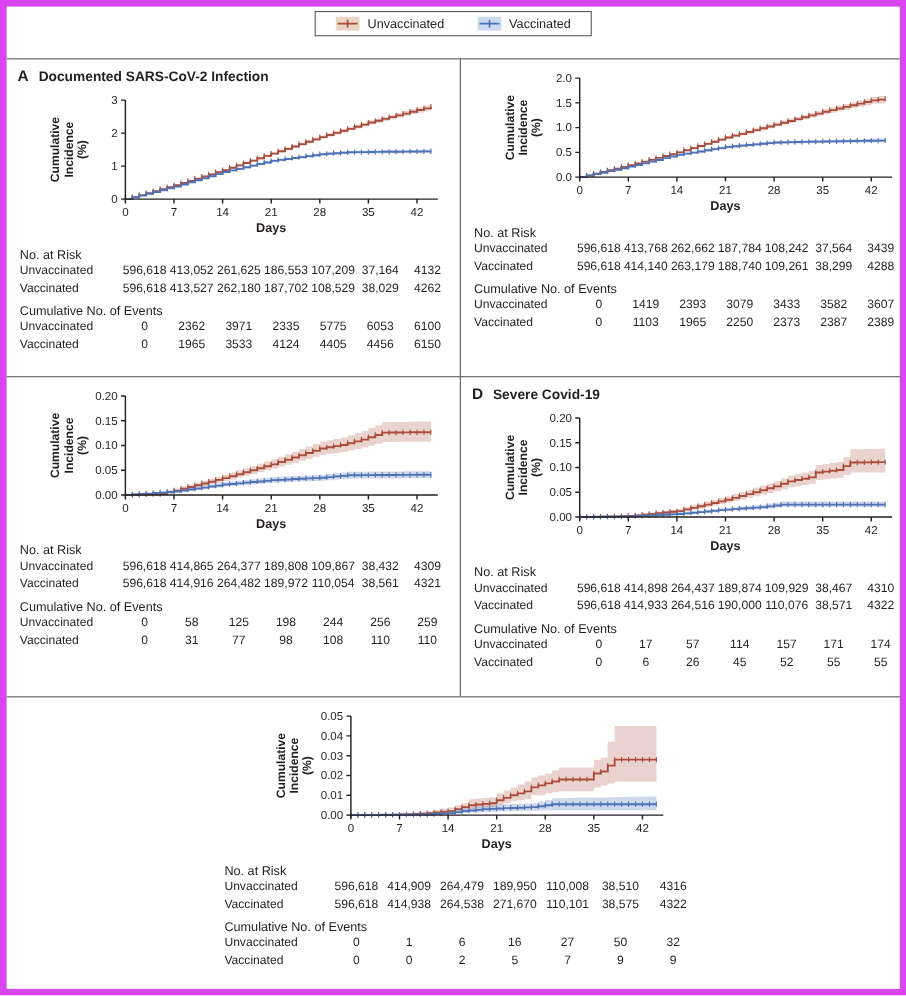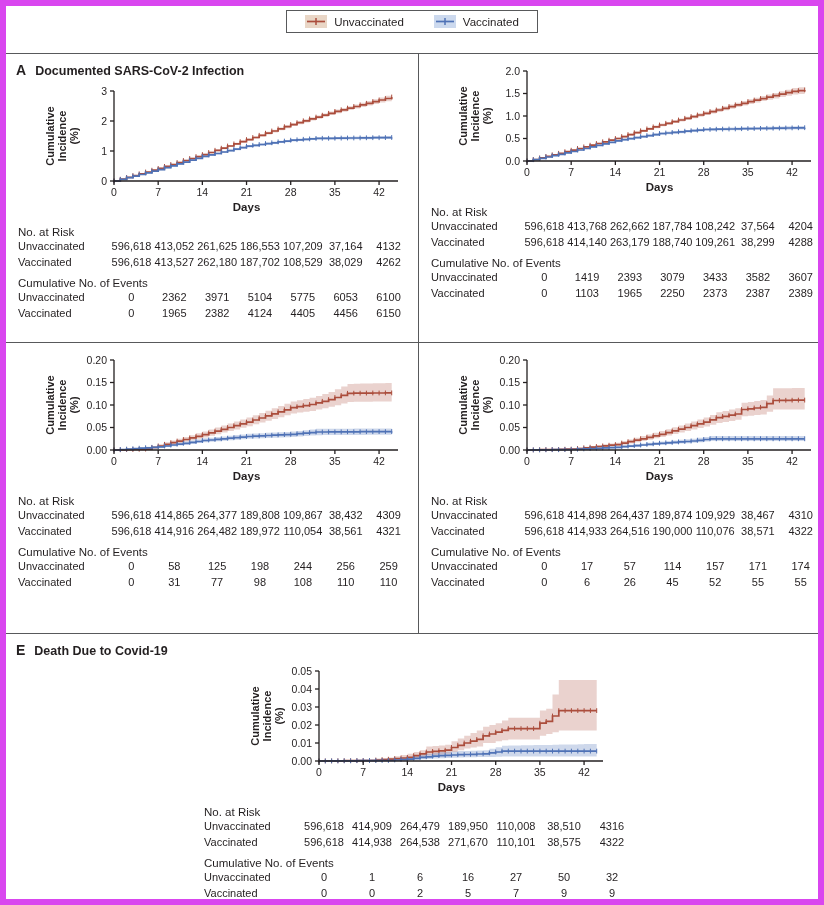--- a/index.html
+++ b/index.html
@@ -220,30 +220,30 @@
             <span class="cell">108,529</span>
             <span class="cell">38,029</span>
             <span class="cell">4262</span>
           </div>
         <div class="tbl-header">Cumulative No. of Events</div>
         <div class="num-row">
             <span class="row-label">Unvaccinated</span>
             <span class="cell">0</span>
             <span class="cell">2362</span>
             <span class="cell">3971</span>
-            <span class="cell">5104</span>
+            <span class="cell">2335</span>
             <span class="cell">5775</span>
             <span class="cell">6053</span>
             <span class="cell">6100</span>
           </div>
         <div class="num-row">
             <span class="row-label">Vaccinated</span>
             <span class="cell">0</span>
             <span class="cell">1965</span>
-            <span class="cell">2382</span>
+            <span class="cell">3533</span>
             <span class="cell">4124</span>
             <span class="cell">4405</span>
             <span class="cell">4456</span>
             <span class="cell">6150</span>
           </div>
       </div>
     </section>
 
     <section class="panel panel-right">
       <div class="chart">
@@ -383,21 +383,21 @@
       <div class="tables">
         <div class="tbl-header">No. at Risk</div>
         <div class="num-row">
             <span class="row-label">Unvaccinated</span>
             <span class="cell">596,618</span>
             <span class="cell">413,768</span>
             <span class="cell">262,662</span>
             <span class="cell">187,784</span>
             <span class="cell">108,242</span>
             <span class="cell">37,564</span>
-            <span class="cell">4204</span>
+            <span class="cell">3439</span>
           </div>
         <div class="num-row">
             <span class="row-label">Vaccinated</span>
             <span class="cell">596,618</span>
             <span class="cell">414,140</span>
             <span class="cell">263,179</span>
             <span class="cell">188,740</span>
             <span class="cell">109,261</span>
             <span class="cell">38,299</span>
             <span class="cell">4288</span>
@@ -601,20 +601,23 @@
             <span class="cell">77</span>
             <span class="cell">98</span>
             <span class="cell">108</span>
             <span class="cell">110</span>
             <span class="cell">110</span>
           </div>
       </div>
     </section>
 
     <section class="panel panel-right">
+      <div class="panel-header">
+        <span class="panel-letter">D</span><span class="panel-title">Severe Covid-19</span>
+      </div>
       <div class="chart">
           <svg width="398" height="138">
             <path d="M100.0,100.0L106.3,100.0L106.3,99.7L112.6,99.7L112.6,99.5L118.9,99.5L118.9,99.2L125.2,99.2L125.2,99.0L131.6,99.0L131.6,98.7L137.9,98.7L137.9,98.5L144.2,98.5L144.2,98.2L150.5,98.2L150.5,97.4L156.8,97.4L156.8,96.7L163.1,96.7L163.1,95.9L169.4,95.9L169.4,95.1L175.7,95.1L175.7,94.3L182.0,94.3L182.0,93.6L188.4,93.6L188.4,92.8L194.7,92.8L194.7,91.1L201.0,91.1L201.0,89.4L207.3,89.4L207.3,87.7L213.6,87.7L213.6,86.0L219.9,86.0L219.9,84.4L226.2,84.4L226.2,82.8L232.5,82.8L232.5,81.1L238.8,81.1L238.8,79.2L245.2,79.2L245.2,77.3L251.5,77.3L251.5,75.4L257.8,75.4L257.8,73.5L264.1,73.5L264.1,71.5L270.4,71.5L270.4,69.5L276.7,69.5L276.7,67.6L283.0,67.6L283.0,64.9L289.3,64.9L289.3,62.2L295.6,62.2L295.6,60.9L302.0,60.9L302.0,59.5L308.3,59.5L308.3,58.2L314.6,58.2L314.6,52.8L320.9,52.8L320.9,51.9L327.2,51.9L327.2,51.0L333.5,51.0L333.5,50.1L339.8,50.1L339.8,45.6L346.1,45.6L346.1,38.3L352.4,38.3L352.4,38.3L358.8,38.3L358.8,38.2L365.1,38.2L365.1,38.1L371.4,38.1L371.4,38.0L377.7,38.0L377.7,37.9L377.7,59.5L377.7,59.5L371.4,59.5L371.4,59.5L365.1,59.5L365.1,59.5L358.8,59.5L358.8,59.5L352.4,59.5L352.4,59.5L346.1,59.5L346.1,61.8L339.8,61.8L339.8,64.5L333.5,64.5L333.5,65.1L327.2,65.1L327.2,65.7L320.9,65.7L320.9,66.3L314.6,66.3L314.6,69.8L308.3,69.8L308.3,70.9L302.0,70.9L302.0,72.0L295.6,72.0L295.6,73.0L289.3,73.0L289.3,74.8L283.0,74.8L283.0,76.6L276.7,76.6L276.7,78.1L270.4,78.1L270.4,79.6L264.1,79.6L264.1,81.1L257.8,81.1L257.8,82.6L251.5,82.6L251.5,84.0L245.2,84.0L245.2,85.5L238.8,85.5L238.8,87.0L232.5,87.0L232.5,88.3L226.2,88.3L226.2,89.7L219.9,89.7L219.9,91.0L213.6,91.0L213.6,92.2L207.3,92.2L207.3,93.5L201.0,93.5L201.0,94.7L194.7,94.7L194.7,96.0L188.4,96.0L188.4,96.5L182.0,96.5L182.0,97.0L175.7,97.0L175.7,97.5L169.4,97.5L169.4,98.0L163.1,98.0L163.1,98.5L156.8,98.5L156.8,99.0L150.5,99.0L150.5,99.5L144.2,99.5L144.2,99.6L137.9,99.6L137.9,99.7L131.6,99.7L131.6,99.7L125.2,99.7L125.2,99.8L118.9,99.8L118.9,99.9L112.6,99.9L112.6,99.9L106.3,99.9L106.3,100.0L100.0,100.0Z" fill="rgba(171,77,60,0.25)" stroke="none"></path>
             <path d="M100.0,100.0L106.3,100.0L106.3,99.9L112.6,99.9L112.6,99.7L118.9,99.7L118.9,99.6L125.2,99.6L125.2,99.5L131.6,99.5L131.6,99.4L137.9,99.4L137.9,99.2L144.2,99.2L144.2,99.1L150.5,99.1L150.5,98.7L156.8,98.7L156.8,98.2L163.1,98.2L163.1,97.8L169.4,97.8L169.4,97.3L175.7,97.3L175.7,96.8L182.0,96.8L182.0,96.4L188.4,96.4L188.4,96.0L194.7,96.0L194.7,95.3L201.0,95.3L201.0,94.7L207.3,94.7L207.3,94.0L213.6,94.0L213.6,93.4L219.9,93.4L219.9,92.7L226.2,92.7L226.2,92.1L232.5,92.1L232.5,91.5L238.8,91.5L238.8,90.9L245.2,90.9L245.2,90.4L251.5,90.4L251.5,89.8L257.8,89.8L257.8,89.3L264.1,89.3L264.1,88.8L270.4,88.8L270.4,87.8L276.7,87.8L276.7,87.0L283.0,87.0L283.0,86.0L289.3,86.0L289.3,86.0L295.6,86.0L295.6,86.0L302.0,86.0L302.0,86.0L308.3,86.0L308.3,86.0L314.6,86.0L314.6,86.0L320.9,86.0L320.9,86.0L327.2,86.0L327.2,86.0L333.5,86.0L333.5,86.0L339.8,86.0L339.8,86.0L346.1,86.0L346.1,86.0L352.4,86.0L352.4,86.0L358.8,86.0L358.8,86.0L365.1,86.0L365.1,86.0L371.4,86.0L371.4,86.0L377.7,86.0L377.7,86.0L377.7,91.0L377.7,91.0L371.4,91.0L371.4,91.0L365.1,91.0L365.1,91.0L358.8,91.0L358.8,91.0L352.4,91.0L352.4,91.0L346.1,91.0L346.1,91.0L339.8,91.0L339.8,91.0L333.5,91.0L333.5,91.0L327.2,91.0L327.2,91.0L320.9,91.0L320.9,91.0L314.6,91.0L314.6,91.0L308.3,91.0L308.3,91.0L302.0,91.0L302.0,91.0L295.6,91.0L295.6,91.0L289.3,91.0L289.3,91.0L283.0,91.0L283.0,91.6L276.7,91.6L276.7,92.2L270.4,92.2L270.4,92.8L264.1,92.8L264.1,93.2L257.8,93.2L257.8,93.5L251.5,93.5L251.5,93.9L245.2,93.9L245.2,94.2L238.8,94.2L238.8,94.6L232.5,94.6L232.5,95.1L226.2,95.1L226.2,95.6L219.9,95.6L219.9,96.1L213.6,96.1L213.6,96.7L207.3,96.7L207.3,97.2L201.0,97.2L201.0,97.7L194.7,97.7L194.7,98.2L188.4,98.2L188.4,98.4L182.0,98.4L182.0,98.7L175.7,98.7L175.7,98.9L169.4,98.9L169.4,99.1L163.1,99.1L163.1,99.3L156.8,99.3L156.8,99.5L150.5,99.5L150.5,99.8L144.2,99.8L144.2,99.8L137.9,99.8L137.9,99.8L131.6,99.8L131.6,99.9L125.2,99.9L125.2,99.9L118.9,99.9L118.9,99.9L112.6,99.9L112.6,100.0L106.3,100.0L106.3,100.0L100.0,100.0Z" fill="rgba(79,114,182,0.28)" stroke="none"></path>
             <path d="M100.0,100.0L106.3,100.0L106.3,99.9L112.6,99.9L112.6,99.7L118.9,99.7L118.9,99.6L125.2,99.6L125.2,99.5L131.6,99.5L131.6,99.4L137.9,99.4L137.9,99.2L144.2,99.2L144.2,99.1L150.5,99.1L150.5,98.5L156.8,98.5L156.8,97.8L163.1,97.8L163.1,97.2L169.4,97.2L169.4,96.5L175.7,96.5L175.7,95.9L182.0,95.9L182.0,95.2L188.4,95.2L188.4,94.6L194.7,94.6L194.7,93.1L201.0,93.1L201.0,91.7L207.3,91.7L207.3,90.2L213.6,90.2L213.6,88.8L219.9,88.8L219.9,87.3L226.2,87.3L226.2,85.8L232.5,85.8L232.5,84.3L238.8,84.3L238.8,82.6L245.2,82.6L245.2,80.9L251.5,80.9L251.5,79.2L257.8,79.2L257.8,77.5L264.1,77.5L264.1,75.7L270.4,75.7L270.4,73.9L276.7,73.9L276.7,72.1L283.0,72.1L283.0,69.8L289.3,69.8L289.3,67.6L295.6,67.6L295.6,66.4L302.0,66.4L302.0,65.2L308.3,65.2L308.3,64.0L314.6,64.0L314.6,59.5L320.9,59.5L320.9,58.8L327.2,58.8L327.2,58.0L333.5,58.0L333.5,57.3L339.8,57.3L339.8,53.7L346.1,53.7L346.1,50.5L352.4,50.5L352.4,50.4L358.8,50.4L358.8,50.3L365.1,50.3L365.1,50.2L371.4,50.2L371.4,50.1L377.7,50.1L377.7,50.1" fill="none" stroke="#ab4d3c" stroke-width="1.7"></path>
             <g stroke="#ab4d3c" stroke-width="1">
               <line x1="100.0" y1="97.6" x2="100.0" y2="102.4"></line>
               <line x1="106.3" y1="97.5" x2="106.3" y2="102.3"></line>
               <line x1="112.6" y1="97.3" x2="112.6" y2="102.1"></line>
               <line x1="118.9" y1="97.2" x2="118.9" y2="102.0"></line>
@@ -782,23 +785,20 @@
             <span class="cell">26</span>
             <span class="cell">45</span>
             <span class="cell">52</span>
             <span class="cell">55</span>
             <span class="cell">55</span>
           </div>
       </div>
     </section>
 
     <section class="panel panel-e">
-      <div class="panel-header">
-        <span class="panel-letter">E</span><span class="panel-title">Death Due to Covid-19</span>
-      </div>
       <div class="e-content">
         <div class="chart">
             <svg width="398" height="138">
               <path d="M100.0,100.0L106.3,100.0L106.3,99.8L112.6,99.8L112.6,99.5L118.9,99.5L118.9,99.3L125.2,99.3L125.2,99.1L131.6,99.1L131.6,98.9L137.9,98.9L137.9,98.7L144.2,98.7L144.2,98.4L150.5,98.4L150.5,98.2L156.8,98.2L156.8,97.6L163.1,97.6L163.1,97.0L169.4,97.0L169.4,96.4L175.7,96.4L175.7,95.2L182.0,95.2L182.0,94.0L188.4,94.0L188.4,92.8L194.7,92.8L194.7,91.0L201.0,91.0L201.0,89.2L207.3,89.2L207.3,85.6L213.6,85.6L213.6,85.0L219.9,85.0L219.9,84.4L226.2,84.4L226.2,83.8L232.5,83.8L232.5,80.2L238.8,80.2L238.8,77.5L245.2,77.5L245.2,74.8L251.5,74.8L251.5,72.1L257.8,72.1L257.8,69.4L264.1,69.4L264.1,65.8L270.4,65.8L270.4,64.0L276.7,64.0L276.7,62.2L283.0,62.2L283.0,59.5L289.3,59.5L289.3,56.8L295.6,56.8L295.6,56.8L302.0,56.8L302.0,56.8L308.3,56.8L308.3,56.8L314.6,56.8L314.6,56.8L320.9,56.8L320.9,49.6L327.2,49.6L327.2,47.8L333.5,47.8L333.5,33.4L339.8,33.4L339.8,19.0L346.1,19.0L346.1,19.0L352.4,19.0L352.4,19.0L358.8,19.0L358.8,19.0L365.1,19.0L365.1,19.0L371.4,19.0L371.4,19.0L377.7,19.0L377.7,19.0L377.7,69.4L377.7,69.4L371.4,69.4L371.4,69.4L365.1,69.4L365.1,69.4L358.8,69.4L358.8,69.4L352.4,69.4L352.4,69.4L346.1,69.4L346.1,69.4L339.8,69.4L339.8,71.2L333.5,71.2L333.5,73.0L327.2,73.0L327.2,74.8L320.9,74.8L320.9,78.4L314.6,78.4L314.6,78.4L308.3,78.4L308.3,78.4L302.0,78.4L302.0,78.4L295.6,78.4L295.6,78.4L289.3,78.4L289.3,79.3L283.0,79.3L283.0,80.2L276.7,80.2L276.7,82.0L270.4,82.0L270.4,82.0L264.1,82.0L264.1,85.6L257.8,85.6L257.8,86.5L251.5,86.5L251.5,87.4L245.2,87.4L245.2,89.2L238.8,89.2L238.8,91.0L232.5,91.0L232.5,92.8L226.2,92.8L226.2,93.4L219.9,93.4L219.9,94.0L213.6,94.0L213.6,94.6L207.3,94.6L207.3,96.4L201.0,96.4L201.0,97.3L194.7,97.3L194.7,98.2L188.4,98.2L188.4,98.6L182.0,98.6L182.0,98.9L175.7,98.9L175.7,99.3L169.4,99.3L169.4,99.5L163.1,99.5L163.1,99.6L156.8,99.6L156.8,99.8L150.5,99.8L150.5,99.8L144.2,99.8L144.2,99.9L137.9,99.9L137.9,99.9L131.6,99.9L131.6,99.9L125.2,99.9L125.2,99.9L118.9,99.9L118.9,100.0L112.6,100.0L112.6,100.0L106.3,100.0L106.3,100.0L100.0,100.0Z" fill="rgba(171,77,60,0.25)" stroke="none"></path>
               <path d="M100.0,100.0L106.3,100.0L106.3,99.8L112.6,99.8L112.6,99.7L118.9,99.7L118.9,99.5L125.2,99.5L125.2,99.3L131.6,99.3L131.6,99.2L137.9,99.2L137.9,99.0L144.2,99.0L144.2,98.9L150.5,98.9L150.5,98.7L156.8,98.7L156.8,98.5L163.1,98.5L163.1,98.4L169.4,98.4L169.4,98.2L175.7,98.2L175.7,97.6L182.0,97.6L182.0,97.0L188.4,97.0L188.4,96.4L194.7,96.4L194.7,95.0L201.0,95.0L201.0,93.7L207.3,93.7L207.3,92.8L213.6,92.8L213.6,91.9L219.9,91.9L219.9,91.0L226.2,91.0L226.2,90.7L232.5,90.7L232.5,90.4L238.8,90.4L238.8,90.1L245.2,90.1L245.2,89.9L251.5,89.9L251.5,89.7L257.8,89.7L257.8,89.4L264.1,89.4L264.1,89.2L270.4,89.2L270.4,87.7L276.7,87.7L276.7,86.2L283.0,86.2L283.0,84.7L289.3,84.7L289.3,84.6L295.6,84.6L295.6,84.5L302.0,84.5L302.0,84.3L308.3,84.3L308.3,84.2L314.6,84.2L314.6,84.1L320.9,84.1L320.9,84.0L327.2,84.0L327.2,83.9L333.5,83.9L333.5,83.7L339.8,83.7L339.8,83.6L346.1,83.6L346.1,83.5L352.4,83.5L352.4,83.4L358.8,83.4L358.8,83.3L365.1,83.3L365.1,83.1L371.4,83.1L371.4,83.0L377.7,83.0L377.7,82.9L377.7,95.5L377.7,95.5L371.4,95.5L371.4,95.5L365.1,95.5L365.1,95.5L358.8,95.5L358.8,95.5L352.4,95.5L352.4,95.5L346.1,95.5L346.1,95.5L339.8,95.5L339.8,95.5L333.5,95.5L333.5,95.5L327.2,95.5L327.2,95.5L320.9,95.5L320.9,95.5L314.6,95.5L314.6,95.5L308.3,95.5L308.3,95.5L302.0,95.5L302.0,95.5L295.6,95.5L295.6,95.5L289.3,95.5L289.3,95.5L283.0,95.5L283.0,95.7L276.7,95.7L276.7,95.9L270.4,95.9L270.4,96.0L264.1,96.0L264.1,96.1L257.8,96.1L257.8,96.2L251.5,96.2L251.5,96.3L245.2,96.3L245.2,96.4L238.8,96.4L238.8,96.7L232.5,96.7L232.5,97.0L226.2,97.0L226.2,97.3L219.9,97.3L219.9,97.6L213.6,97.6L213.6,97.9L207.3,97.9L207.3,98.2L201.0,98.2L201.0,98.7L194.7,98.7L194.7,99.3L188.4,99.3L188.4,99.5L182.0,99.5L182.0,99.6L175.7,99.6L175.7,99.8L169.4,99.8L169.4,99.8L163.1,99.8L163.1,99.9L156.8,99.9L156.8,99.9L150.5,99.9L150.5,99.9L144.2,99.9L144.2,99.9L137.9,99.9L137.9,99.9L131.6,99.9L131.6,99.9L125.2,99.9L125.2,100.0L118.9,100.0L118.9,100.0L112.6,100.0L112.6,100.0L106.3,100.0L106.3,100.0L100.0,100.0Z" fill="rgba(79,114,182,0.28)" stroke="none"></path>
               <path d="M100.0,100.0L106.3,100.0L106.3,99.9L112.6,99.9L112.6,99.9L118.9,99.9L118.9,99.8L125.2,99.8L125.2,99.7L131.6,99.7L131.6,99.7L137.9,99.7L137.9,99.6L144.2,99.6L144.2,99.5L150.5,99.5L150.5,99.5L156.8,99.5L156.8,99.0L163.1,99.0L163.1,98.6L169.4,98.6L169.4,98.2L175.7,98.2L175.7,97.6L182.0,97.6L182.0,97.0L188.4,97.0L188.4,96.4L194.7,96.4L194.7,94.6L201.0,94.6L201.0,92.8L207.3,92.8L207.3,91.0L213.6,91.0L213.6,90.4L219.9,90.4L219.9,89.8L226.2,89.8L226.2,89.2L232.5,89.2L232.5,86.5L238.8,86.5L238.8,84.3L245.2,84.3L245.2,82.0L251.5,82.0L251.5,80.2L257.8,80.2L257.8,78.4L264.1,78.4L264.1,74.8L270.4,74.8L270.4,73.0L276.7,73.0L276.7,71.2L283.0,71.2L283.0,69.4L289.3,69.4L289.3,67.6L295.6,67.6L295.6,67.6L302.0,67.6L302.0,67.6L308.3,67.6L308.3,67.6L314.6,67.6L314.6,67.6L320.9,67.6L320.9,62.2L327.2,62.2L327.2,60.4L333.5,60.4L333.5,55.0L339.8,55.0L339.8,49.6L346.1,49.6L346.1,49.6L352.4,49.6L352.4,49.6L358.8,49.6L358.8,49.6L365.1,49.6L365.1,49.6L371.4,49.6L371.4,49.6L377.7,49.6L377.7,49.6" fill="none" stroke="#ab4d3c" stroke-width="1.7"></path>
               <g stroke="#ab4d3c" stroke-width="1">
                 <line x1="100.0" y1="97.6" x2="100.0" y2="102.4"></line>
                 <line x1="106.3" y1="97.5" x2="106.3" y2="102.3"></line>
                 <line x1="112.6" y1="97.5" x2="112.6" y2="102.3"></line>

